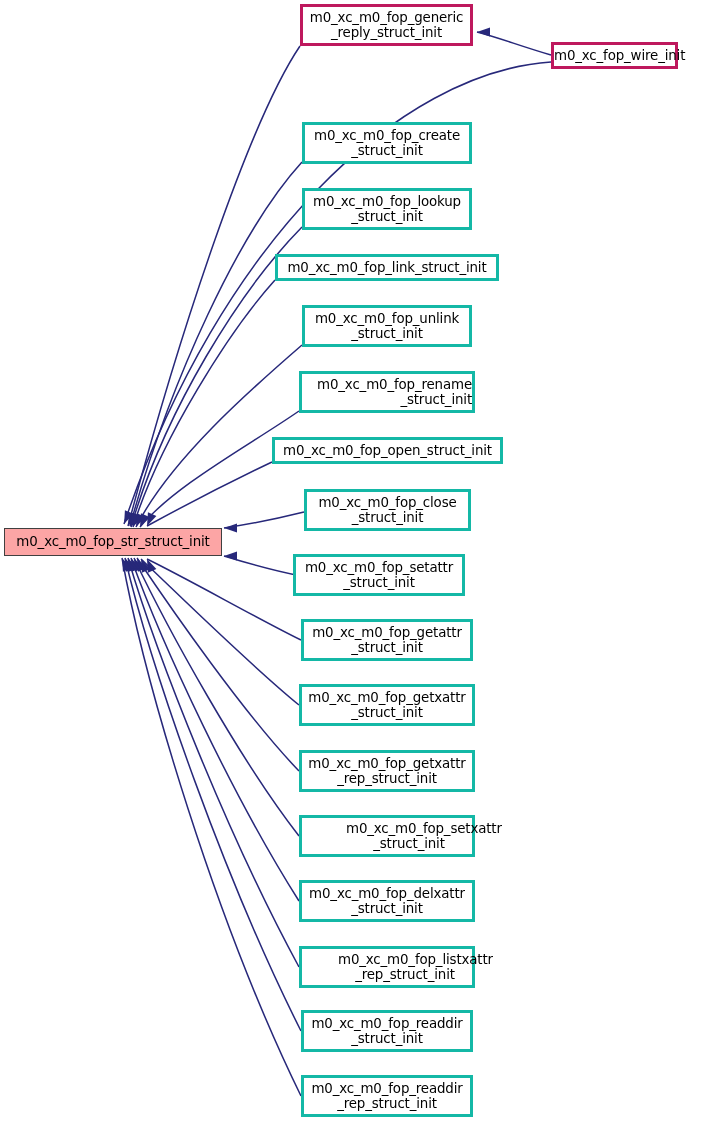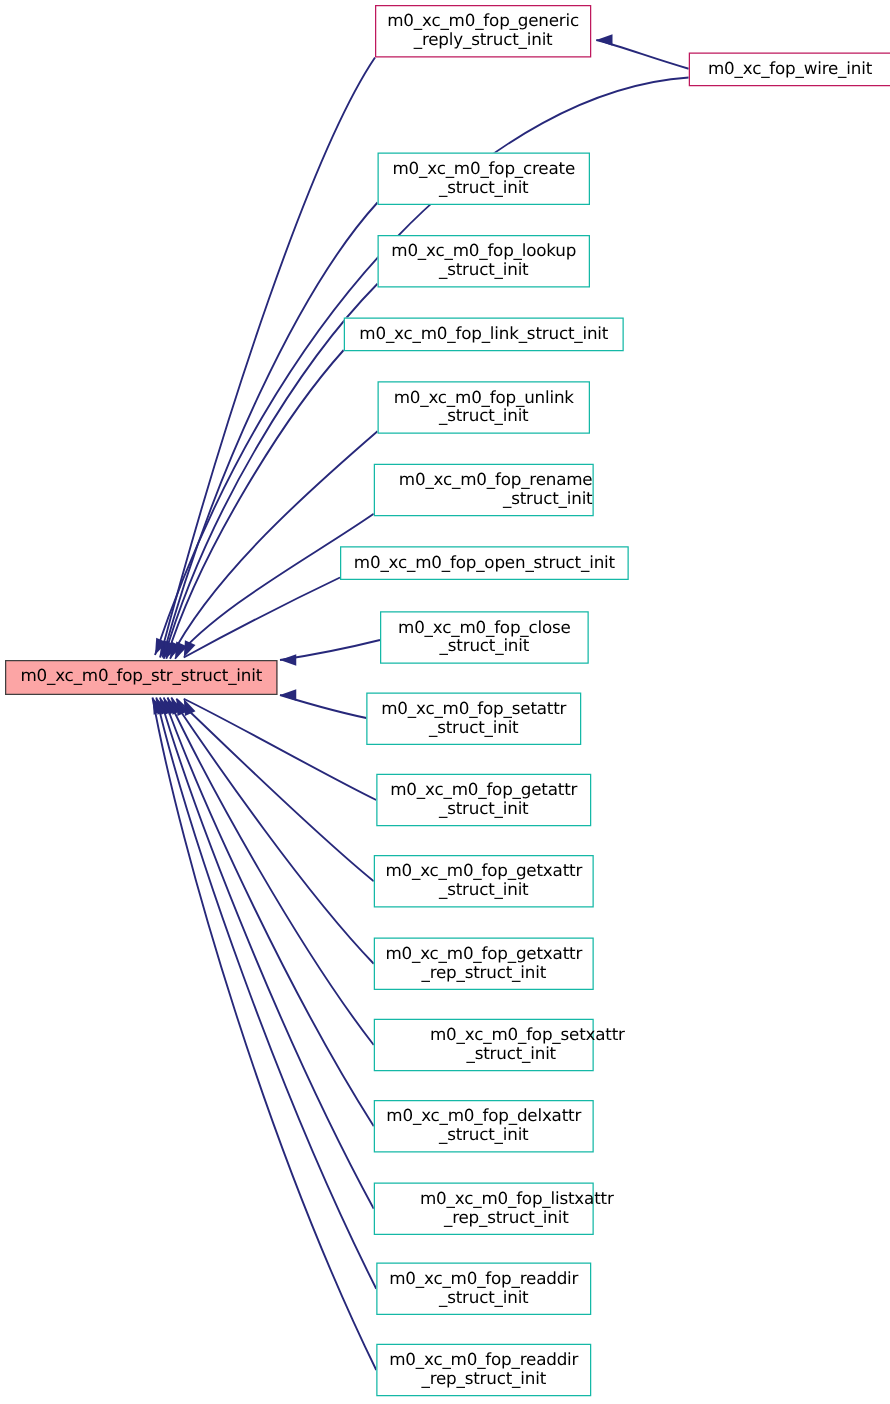--- a/index.html
+++ b/index.html
@@ -31,29 +31,29 @@
     pointer-events: none;
   }
   .node {
     position: absolute;
     box-sizing: border-box;
     display: flex;
     align-items: center;
     justify-content: center;
     text-align: center;
     background: #ffffff;
-    border: 1px solid #14b8a6;
+    border: 3px solid #14b8a6;
     color: #000000;
     font-size: 13.4px;
     line-height: 15.5px;
     letter-spacing: -0.15px;
     white-space: pre;
   }
   .node.dark {
-    border: 1px solid #be185d;
+    border: 3px solid #be185d;
   }
   .node.current {
     border: 1px solid #404040;
     background: #fca5a5;
   }
   .node-label {
     display: block;
     width: 100%;
   }
 </style>
@@ -100,21 +100,21 @@
       <path d="M 301 1031 C 225 880 152 672 125 558" fill="none" stroke="#27287a" stroke-width="1.5"></path>
       <polygon points="125.00,558.00 125.96,571.76 134.40,568.09" fill="#27287a"></polygon>
       <path d="M 301 1096 C 215 920 145 684 122 558" fill="none" stroke="#27287a" stroke-width="1.5"></path>
       <polygon points="122.00,558.00 122.96,571.76 131.40,568.09" fill="#27287a"></polygon>
     </svg>
 
   <div id="node-layer">
       <div class="node current" style="left: 4px; top: 528px; width: 218px; height: 28px;"><span class="node-label">m0_xc_m0_fop_str_struct_init</span></div>
       <div class="node dark" style="left: 300px; top: 4px; width: 173px; height: 42px;"><span class="node-label">m0_xc_m0_fop_generic
 _reply_struct_init</span></div>
-      <div class="node dark" style="left: 551px; top: 42px; width: 162px; height: 27px;"><span class="node-label">m0_xc_fop_wire_init</span></div>
+      <div class="node dark" style="left: 551px; top: 42px; width: 127px; height: 27px;"><span class="node-label">m0_xc_fop_wire_init</span></div>
       <div class="node" style="left: 302px; top: 122px; width: 170px; height: 42px;"><span class="node-label">m0_xc_m0_fop_create
 _struct_init</span></div>
       <div class="node" style="left: 302px; top: 188px; width: 170px; height: 42px;"><span class="node-label">m0_xc_m0_fop_lookup
 _struct_init</span></div>
       <div class="node" style="left: 275px; top: 254px; width: 224px; height: 27px;"><span class="node-label">m0_xc_m0_fop_link_struct_init</span></div>
       <div class="node" style="left: 302px; top: 305px; width: 170px; height: 42px;"><span class="node-label">m0_xc_m0_fop_unlink
 _struct_init</span></div>
       <div class="node" style="left: 299px; top: 371px; width: 176px; height: 42px; text-align: right;"><span class="node-label">m0_xc_m0_fop_rename
 _struct_init</span></div>
       <div class="node" style="left: 272px; top: 437px; width: 231px; height: 27px;"><span class="node-label">m0_xc_m0_fop_open_struct_init</span></div>

